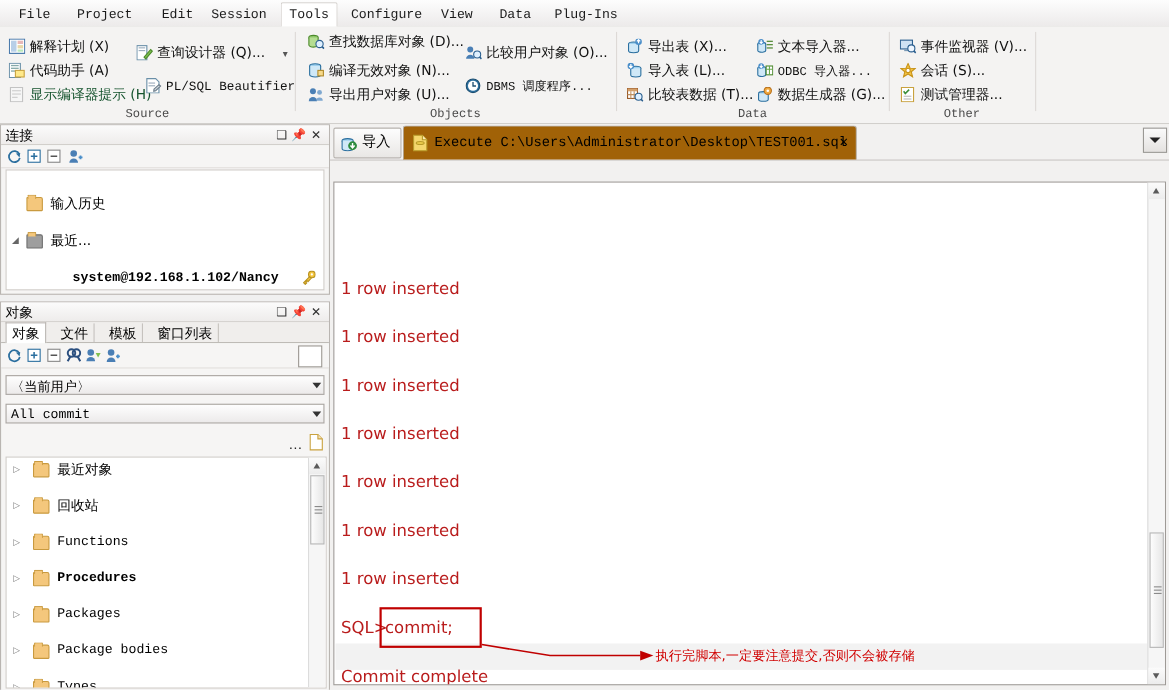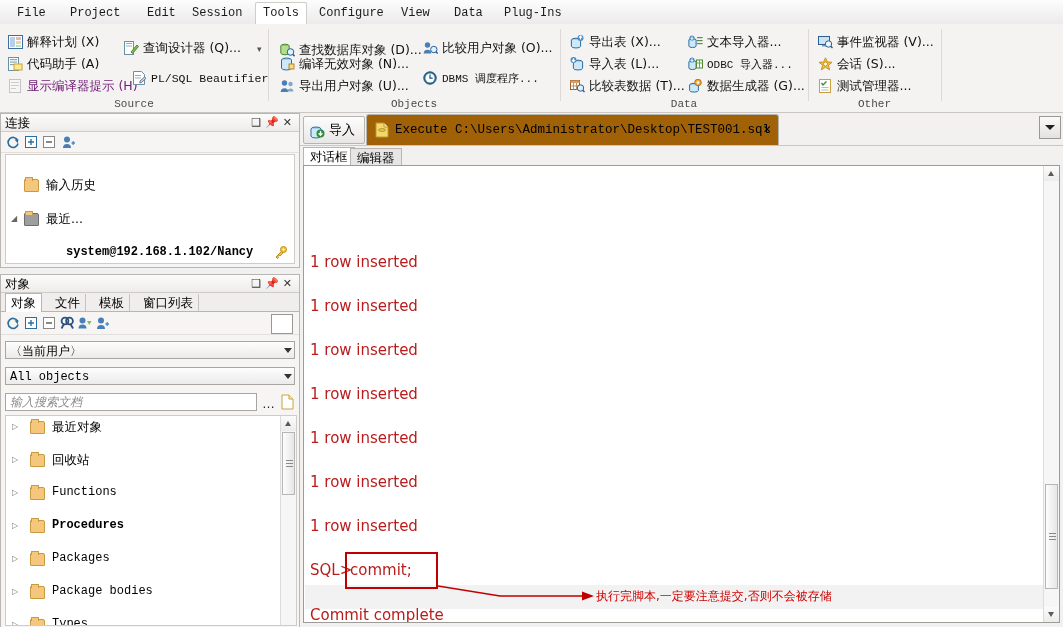--- a/index.html
+++ b/index.html
@@ -22,21 +22,21 @@
 
   
   .ribbon{position:absolute;left:0;top:24px;width:1063px;height:88px;
     background:#f4f3f2;border-bottom:1px solid #c9c6c3;}
   .rgroup{position:absolute;top:0;height:88px;}
   .rgroup .sep{position:absolute;left:0;top:5px;width:1px;height:72px;background:#ddd9d6;}
   .rgroup .gl{position:absolute;bottom:2px;width:100%;text-align:center;
     font-family:"Liberation Mono","DejaVu Sans Mono",monospace;font-size:11px;color:#4a4a4a;}
   .ritem{position:absolute;height:20px;line-height:20px;white-space:nowrap;
     font-size:12.5px;color:#111;padding-left:19px;}
-  .ritem.dis{color:#701a75;}
+  .ritem.dis{color:#14532d;}
   .ritem .ico{position:absolute;left:0;top:3px;width:15px;height:14px;}
   .ritem .cap{font-family:"DejaVu Sans",sans-serif;font-size:12.5px;}
   .ritem .mn{font-family:"Liberation Mono","DejaVu Sans Mono",monospace;font-size:11.5px;}
   .rsplit{position:absolute;font-size:9px;color:#555;}
 
   
   .panel{position:absolute;background:#f6f5f4;border:1px solid #b9b5b1;}
   .ptitle{height:17px;line-height:17px;background:linear-gradient(#fbfbfb,#eeeceb);
     border-bottom:1px solid #cfcbc7;padding-left:4px;font-size:12.5px;font-family:"DejaVu Sans",sans-serif;}
   .ptitle .btns{position:absolute;right:3px;top:0;height:17px;line-height:17px;
@@ -193,21 +193,21 @@
             </svg>
         </span>
         <span class="mn">PL/SQL Beautifier</span>
       </div>
 
       <div class="gl">Source</div>
     </div>
 
     <div class="rgroup" style="left:268px;width:292px;">
       <div class="sep"></div>
-      <div class="ritem" style="left:12px;top:16px;">
+      <div class="ritem" style="left:12px;top:4px;">
         <span class="ico">
           <svg width="15" height="14" viewBox="0 0 15 14">
               <ellipse cx="5" cy="3" rx="4.2" ry="1.8" fill="#8fc76a" stroke="#4c8a2c"></ellipse>
               <path d="M0.8 3 v7 a4.2 1.8 0 0 0 8.4 0 v-7" fill="#b4dd92" stroke="#4c8a2c"></path>
               <circle cx="10.5" cy="9" r="3.3" fill="#dff0ff" stroke="#2b5f8f"></circle>
               <path d="M12.8 11.3 L14.6 13.2" stroke="#2b5f8f" stroke-width="1.6"></path>
             </svg>
         </span>
         <span class="cap">查找数据库对象 (D)...</span>
       </div>
@@ -493,25 +493,24 @@
           </svg>
       </span>
       <span style="position:absolute;right:6px;top:2px;width:20px;height:18px;background:#fff;border:1px solid #9a9690;"></span>
     </div>
 
     <div class="combo" style="left:4px;top:66px;width:290px;">
       <span>〈当前用户〉</span>
       <span class="arr"></span>
     </div>
     <div class="combo mono" style="left:4px;top:92px;width:290px;">
-      <span>All objects</span>
+      <span>All commit</span>
       <span class="arr"></span>
     </div>
 
-    <div class="srch" style="left:4px;top:118px;width:252px;">输入搜索文档</div>
     <span style="position:absolute;left:261px;top:121px;font-size:13px;letter-spacing:1px;color:#222;">…</span>
     <span style="position:absolute;left:280px;top:119px;width:13px;height:16px;">
       <svg width="13" height="16" viewBox="0 0 13 16">
           <path d="M1 1 h7 l4 4 v10 h-11 z" fill="#fff" stroke="#c9a23f"></path>
           <path d="M8 1 v4 h4" fill="#f4e3b8" stroke="#c9a23f"></path>
         </svg>
     </span>
 
     <div class="tree" style="left:4px;top:140px;width:290px;height:209px;border:1px solid #cfcbc7;">
       <div class="trow" style="top:2px;">
@@ -590,24 +589,20 @@
         </span>
         <span>Execute C:\Users\Administrator\Desktop\TEST001.sql</span>
         <span class="x">✕</span>
       </div>
 
       <div class="tabscrollbtn">
         <i></i>
       </div>
     </div>
 
-    <div class="subtabs">
-      <div class="stab sel" style="left:3px;">对话框</div>
-      <div class="stab" style="left:50px;">编辑器</div>
-    </div>
 
     <div class="outpane">
       <div class="curline" style="top:419px;"></div>
 
       <div class="oline" style="top:85px;">1 row inserted</div>
       <div class="oline" style="top:129px;">1 row inserted</div>
       <div class="oline" style="top:173px;">1 row inserted</div>
       <div class="oline" style="top:217px;">1 row inserted</div>
       <div class="oline" style="top:261px;">1 row inserted</div>
       <div class="oline" style="top:305px;">1 row inserted</div>

